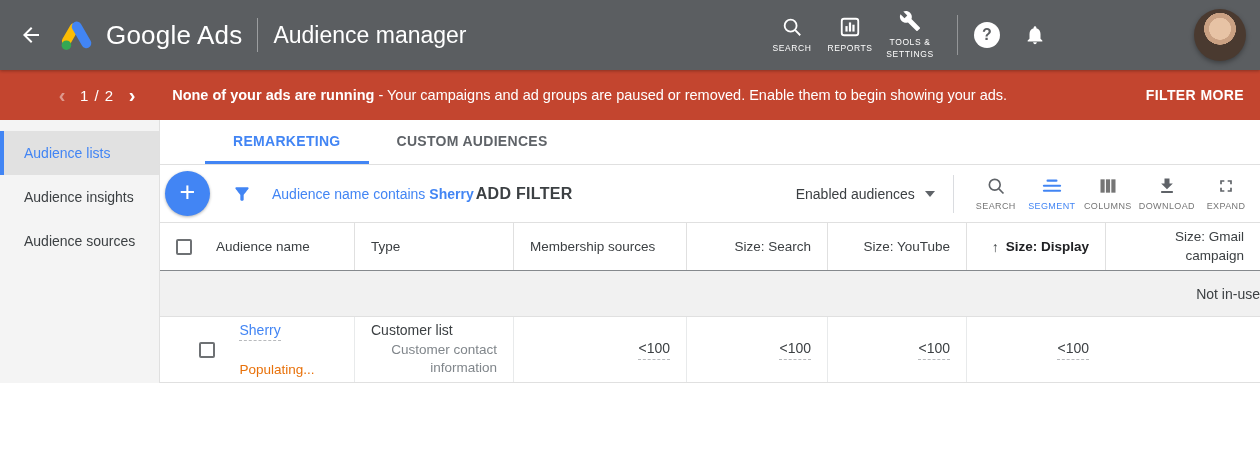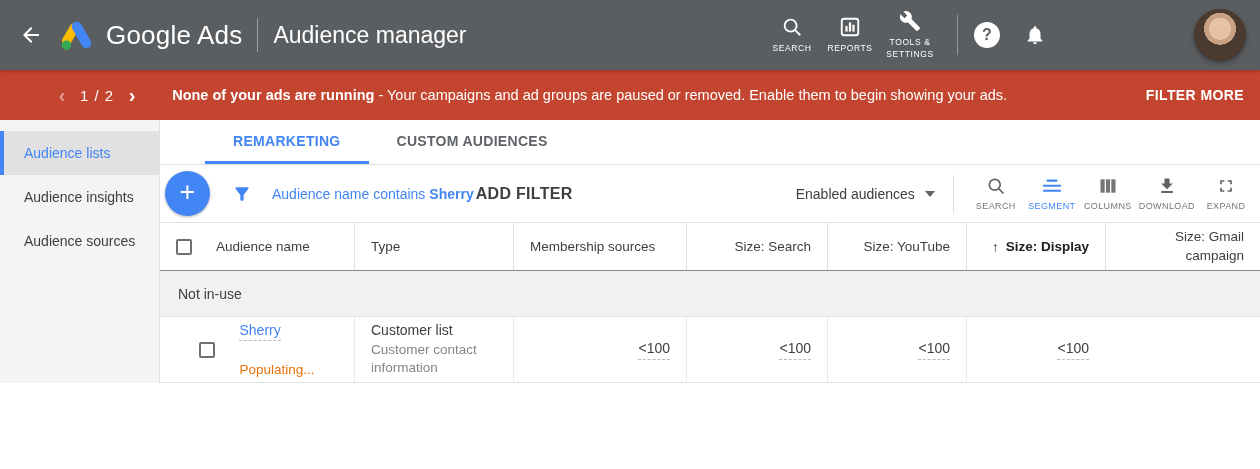--- a/index.html
+++ b/index.html
@@ -94,31 +94,31 @@
   .th.first .col-label { margin-left:24px; }
   .th.num { justify-content:flex-end; text-align:right; }
   .th .sorted-label { font-weight:bold; color:#202124; }
   .sort-arrow { margin-right:7px; font-size:14px; color:#3c4043; }
   .gmail-wrap { display:inline-block; max-width:92px; line-height:1.4; }
 
   .checkbox { width:16px; height:16px; border:2px solid #6e7174; border-radius:2px;
     background:#fff; flex:0 0 auto; cursor:pointer; }
 
   .section-row { height:46px; background:#f1f1f1; border-bottom:1px solid #e0e0e0;
-    display:flex; align-items:center; padding-left:18px; font-size:14px; color:#3c4043; }
+    display:flex; align-items:center; padding-left:18px; font-size:14px; color:#3c4043;justify-content:flex-end; }
 
   .tr { background:#fff; height:66px; border-bottom:1px solid #e0e0e0; }
   .td { padding:0 16px; border-left:1px solid #e8eaeb; display:flex; flex-direction:column;
     justify-content:center; font-size:14px; }
   .td.first { border-left:none; flex-direction:row; align-items:center; }
   .name-block { margin-left:24px; }
   .aud-name { color:#4285f4; text-decoration:none; border-bottom:1px dashed #b8babd;
     padding-bottom:2px; cursor:pointer; display:inline-block; }
   .populating { color:#e8710a; font-size:13.5px; margin-top:21px; }
-  .sub { color:#80868b; font-size:13.5px; margin-top:3px; line-height:1.35; }
+  .sub { color:#80868b; font-size:13.5px; margin-top:3px; line-height:1.35;text-align:right; }
   .td.num { align-items:flex-end; }
   .dashed { border-bottom:1px dashed #b8babd; padding-bottom:3px; }
 
   .tfoot { background:#fff; height:54px; border-bottom:1px solid #c9cccf;
     display:flex; align-items:center; justify-content:flex-end; padding-right:16px;
     font-size:14px; color:#202124; }
   .bottom-strip { flex:1; background:#edeff0; }
 
   svg { display:block; }
 </style>

